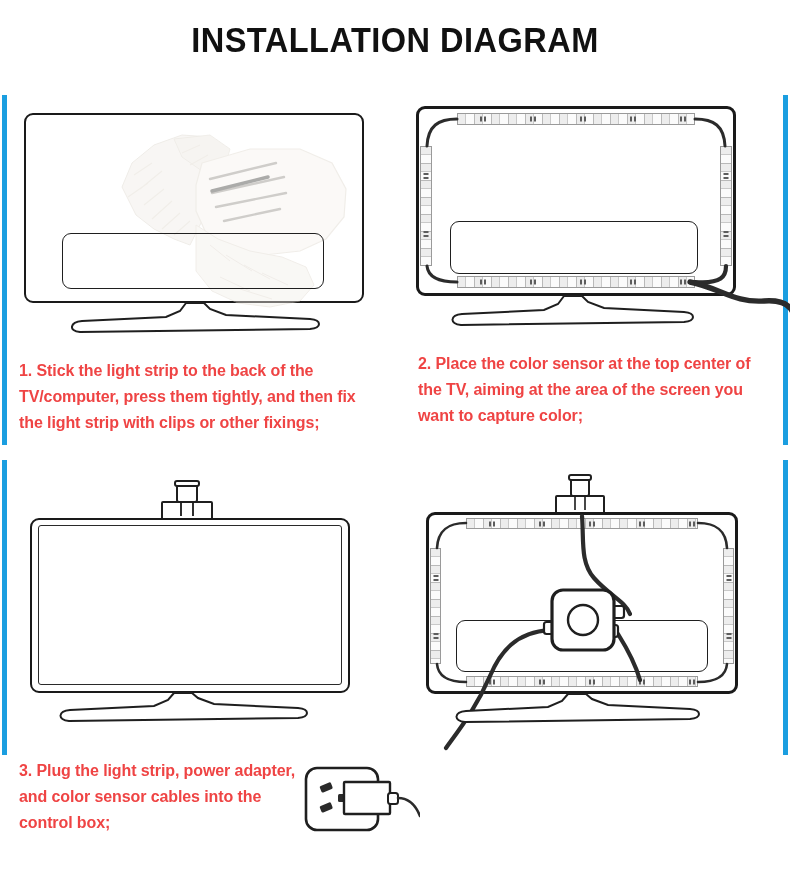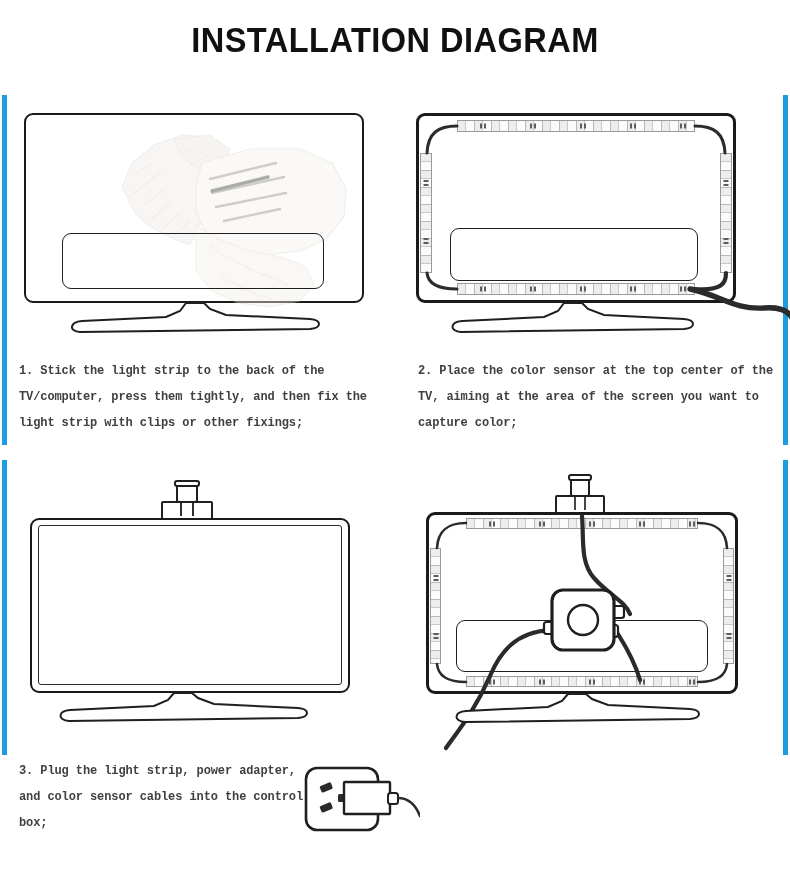--- a/index.html
+++ b/index.html
@@ -31,36 +31,35 @@
   
   .edge-bar{position:absolute;width:5px;background:#1b9ee0;}
   .edge-l1{left:2px;top:95px;height:350px;}
   .edge-r1{left:783px;top:95px;height:350px;}
   .edge-l2{left:2px;top:460px;height:295px;}
   .edge-r2{left:783px;top:460px;height:295px;}
 
   
   .panel{position:absolute;}
   .p1{left:14px;top:105px;width:368px;height:340px;}
-  .p2{left:404px;top:105px;width:372px;height:340px;}
+  .p2{left:404px;top:98px;width:372px;height:340px;}
   .p3{left:14px;top:470px;width:368px;height:390px;}
   .p4{left:404px;top:470px;width:372px;height:390px;}
 
   .art{position:relative;width:100%;}
   .art1,.art2{height:230px;}
   .art3,.art4{height:250px;}
 
   .caption{
     position:absolute;
     font-weight:700;
-    font-size:12px;
+    font-size:16px;
     line-height:26px;
-    color:#404040;
+    color:#ef4444;
     letter-spacing:-0.1px;
-    font-family:Liberation Mono, monospace;
   }
   .cap1{left:5px;top:253px;width:360px;}
   .cap2{left:14px;top:253px;width:360px;}
   .cap3{left:5px;top:288px;width:300px;}
   .cap4{left:37px;top:296px;width:320px;}
   .tv-frame{
     position:absolute;
     border:2.4px solid #1a1a1a;
     border-radius:9px;
     box-sizing:border-box;

